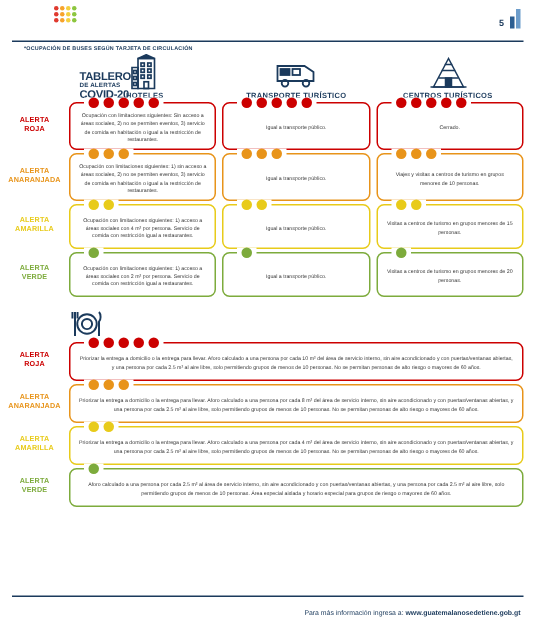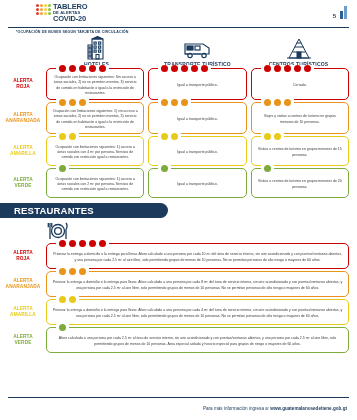--- a/index.html
+++ b/index.html
@@ -17,21 +17,21 @@
   .logo{
     position:absolute;left:36px;top:3px;
     display:flex;align-items:flex-start;gap:2px;
   }
   .logo-dots{
     display:grid;grid-template-columns:repeat(4,3px);
     grid-auto-rows:3px;gap:1px;margin-top:1px;
   }
   .logo-dots i{display:block;width:3px;height:3px;border-radius:50%;}
   .logo-text{line-height:1;}
-  .logo-l1{font-size:7.5px;font-weight:bold;color:#1b3a5c;letter-spacing:-.2px;}
+  .logo-l1{font-size:7.5px;font-weight:bold;color:#1b3a5c;letter-spacing:-.2px;margin-top:44px;}
   .logo-l2{font-size:4.2px;font-weight:bold;color:#1b3a5c;letter-spacing:.1px;}
   .logo-l3{font-size:7.5px;font-weight:bold;color:#1b3a5c;letter-spacing:-.2px;}
   .pagebox{
     position:absolute;right:10px;top:6px;
     display:flex;align-items:flex-end;gap:4px;
   }
   .pagenum{font-size:6px;font-weight:bold;color:#1b3a5c;}
   .barico{display:flex;align-items:flex-end;gap:1px;height:13px;}
   .barico i{display:block;width:3px;background:#5b8cc0;}
   .barico i:nth-child(1){height:8px;background:#2d5f92;}
@@ -328,23 +328,20 @@
               <div class="dots">
                 <i style="background: rgb(125, 171, 60);"></i>
               </div>
               <div class="txt">Visitas a centros de turismo en grupos menores de 20 personas.</div>
             </div>
           </div>
         </div>
       </div>
     </div>
     <div style="margin-top: 5px;">
-      <div class="sect">
-        <span>RESTAURANTES</span>
-      </div>
       <div class="restico">
         <svg width="24" height="22" viewBox="0 0 24 22" fill="none" stroke="#1b3a5c" stroke-width="1.3">
           <circle cx="12" cy="11" r="6.5"></circle>
           <circle cx="12" cy="11" r="3.4"></circle>
           <path d="M4 3v6M2.3 3v4.3M5.7 3v4.3M4 9v10"></path>
           <path d="M20 3c1.4 1.6 1.4 5 0 6.4V19"></path>
         </svg>
       </div>
       <div class="rows">
         <div class="row">

